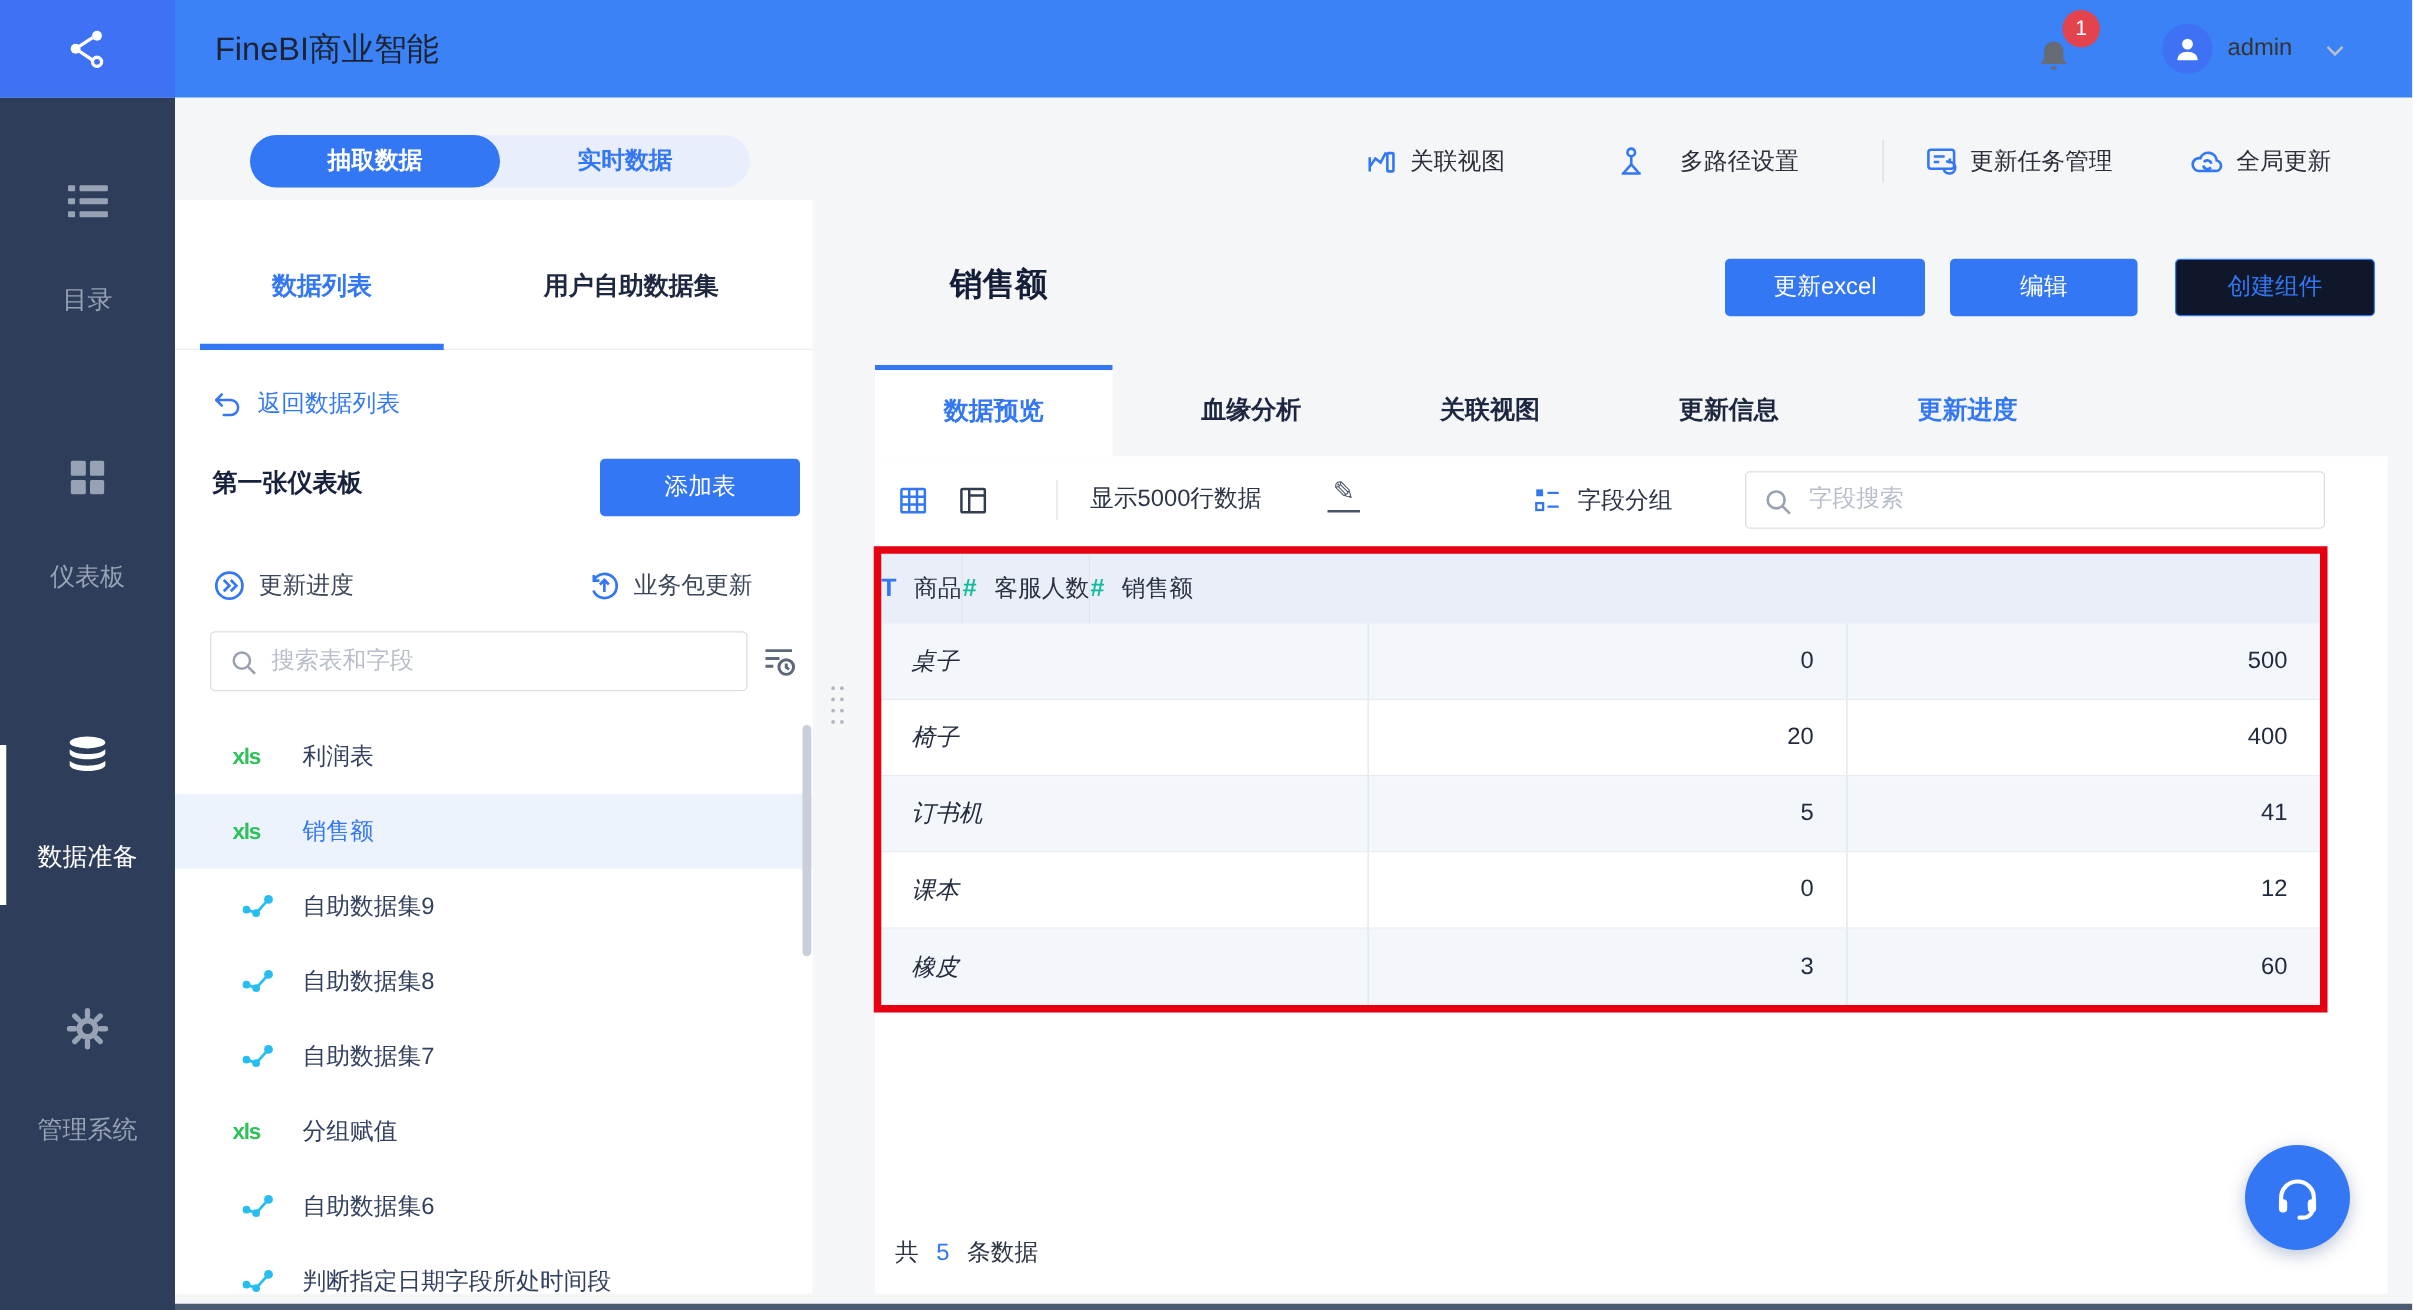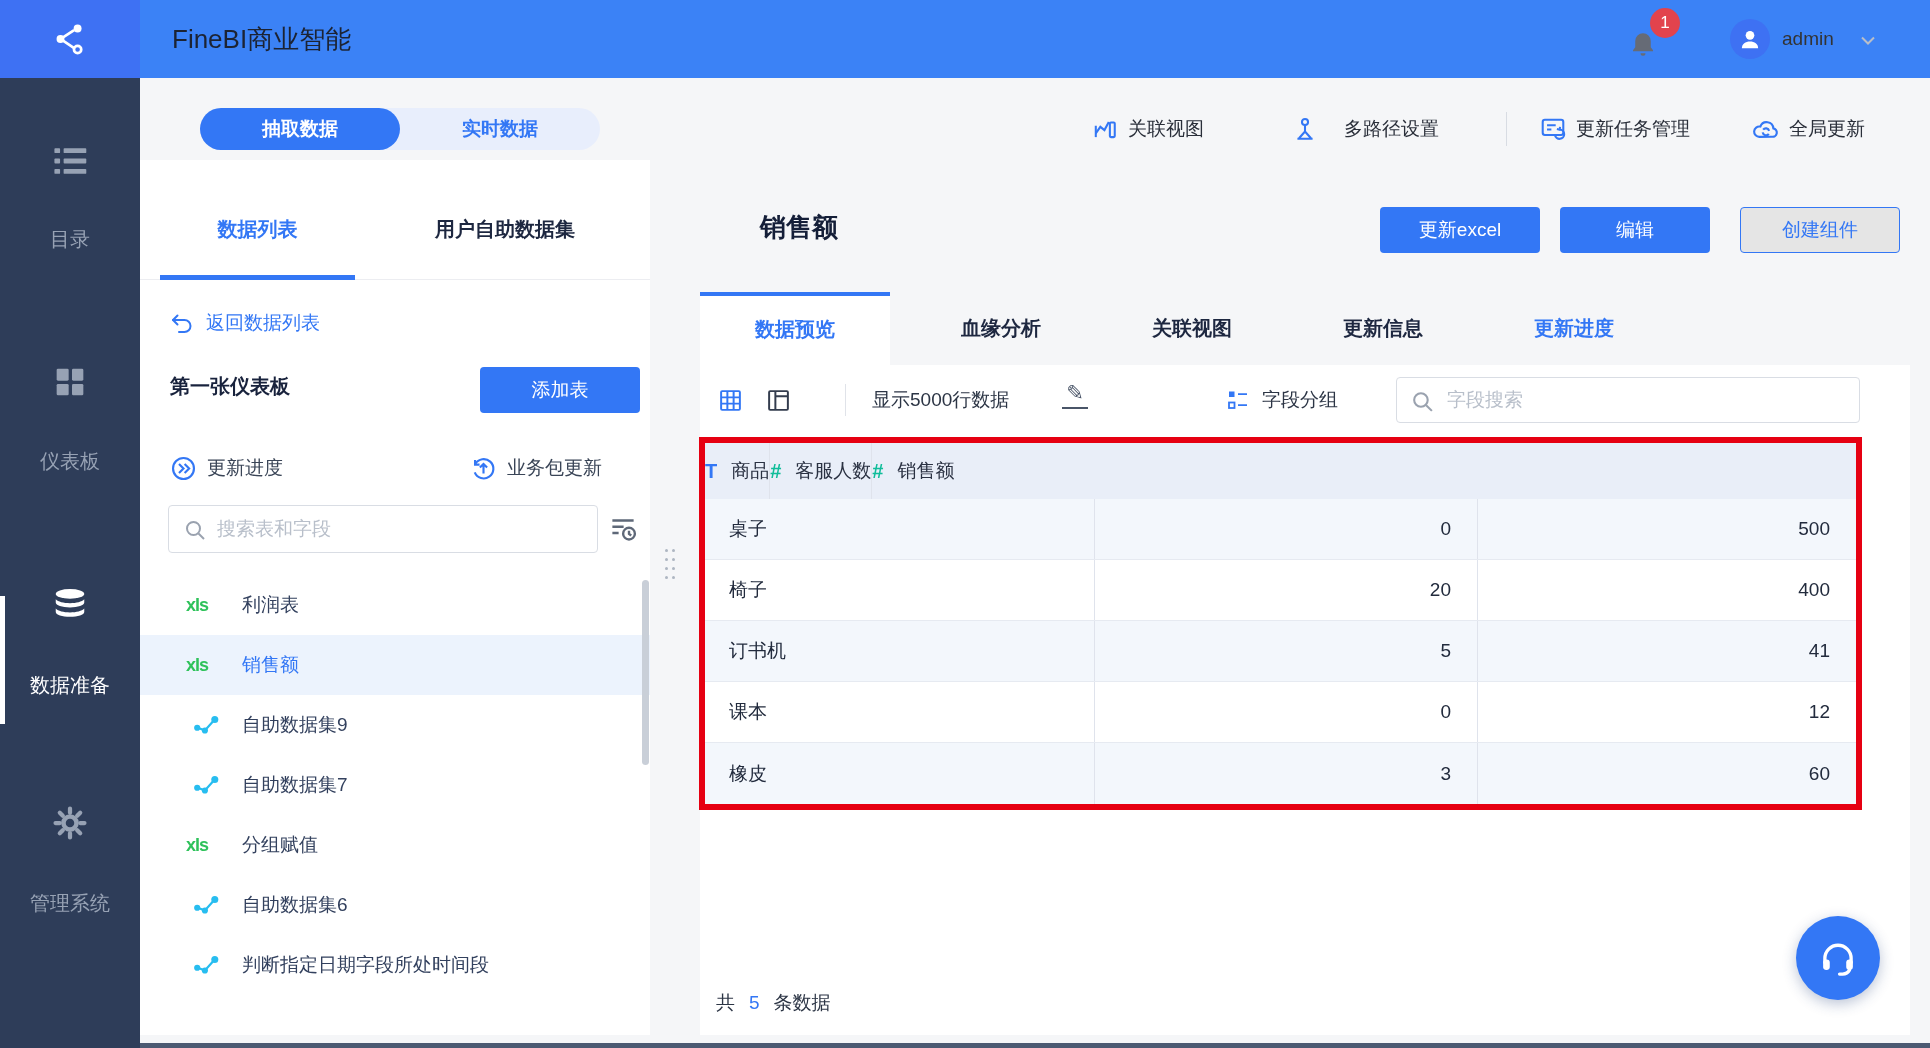--- a/index.html
+++ b/index.html
@@ -63,21 +63,21 @@
   .tbl-item.t-xls .xls-badge { display:inline-block; }
   .tbl-item.t-ds .ds-ic { display:inline-block; }
   .lp-scrollbar { position:absolute; right:1px; top:420px; width:7px; height:185px; background:#c9cfd8; border-radius:4px; }
   .drag-handle { position:absolute; left:664px; top:548px; width:12px; height:34px; z-index:2; }
   .drag-handle i { position:absolute; width:3px; height:3px; border-radius:50%; background:#aeb6c2; }
 
   
   .main-title { position:absolute; left:760px; top:210px; font-size:26px; font-weight:700; color:#141e38; z-index:1; }
   .btn { position:absolute; top:207px; height:46px; border-radius:4px; font-size:19px; text-align:center; line-height:46px; cursor:pointer; z-index:1; }
   .btn.primary { background:#3377f5; color:#fff; }
-  .btn.ghost { background:#e5e5e5; border:1px solid #3377f5; color:#3377f5; line-height:44px; }
+  .btn.ghost { background:#0f172a; border:1px solid #3377f5; color:#3377f5; line-height:44px; }
   .b0 { left:1380px; width:160px; } .b1 { left:1560px; width:150px; } .b2 { left:1740px; width:160px; }
 
   .main-tabs { position:absolute; left:700px; top:292px; height:73px; display:flex; gap:31px; z-index:1; }
   .main-tab { width:160px; height:73px; line-height:73px; text-align:center; font-size:20px; font-weight:700; color:#1d2740; cursor:pointer; }
   .main-tab.active { width:190px; background:#fff; border-top:4px solid #3377f5; line-height:66px; color:#3377f5; }
   .main-tab.highlight { color:#3377f5; }
 
   .main-content { position:absolute; left:700px; top:365px; width:1210px; height:670px; background:#fff; z-index:0; }
   .tb-ic { position:absolute; top:388px; cursor:pointer; z-index:1; }
   .tb1 { left:718px; } .tb2 { left:766px; }
@@ -98,21 +98,21 @@
   .tr .cell:last-child { border-right:none; }
   .c0 { width:390px; padding-left:22px; }
   .c1 { width:383px; } .c2 { width:378px; }
   .th-row .cell { color:#2a3142; gap:14px; }
   .col-glyph { font-weight:700; font-size:20px; }
   .t-text .col-glyph { color:#3377f5; }
   .t-number .col-glyph { color:#10bd9a; }
   .td-row { height:61px; background:#fff; border-bottom:1px solid #e6eaf1; }
   .td-row:nth-child(odd) { background:#f3f7fc; }
   .td-row:last-child { border-bottom:none; }
-  .td-row .c0 { color:#222b3d; padding-left:24px; }
+  .td-row .c0 { color:#222b3d; padding-left:24px;font-style:italic; }
   .td-row .c1, .td-row .c2 { justify-content:flex-end; padding-right:26px; color:#222b3d; }
 
   .summary { position:absolute; left:716px; top:988px; height:30px; line-height:30px; font-size:19px; color:#2c3545; z-index:1; }
   .summary .cnt { color:#3377f5; margin:0 14px; }
   .chat-btn { position:absolute; left:1796px; top:916px; width:84px; height:84px; border-radius:50%; background:#3377f5; display:flex; align-items:center; justify-content:center; box-shadow:0 4px 14px rgba(30,60,120,.3); cursor:pointer; z-index:3; }
   .bottom-line { position:absolute; left:140px; top:1043px; width:1790px; height:5px; background:#4c5a72; z-index:6; }
 </style>
 </head>
 <body>
 
@@ -296,20 +296,30 @@
 
           <svg class="ds-ic" width="26" height="22" viewBox="0 0 24 20">
             <path d="M4.5 12.5l6.5 2.5 8.5-9.5" stroke="#27bdf0" stroke-width="2" fill="none"></path>
             <circle cx="4" cy="12.5" r="2.8" fill="#27bdf0"></circle>
             <circle cx="11" cy="15" r="2.8" fill="#27bdf0"></circle>
             <circle cx="20" cy="5" r="3.2" fill="#27bdf0"></circle>
           </svg>
           <span class="name">自助数据集9</span>
         </div>
 
+        <div class="tbl-item t-ds">
+
+          <svg class="ds-ic" width="26" height="22" viewBox="0 0 24 20">
+            <path d="M4.5 12.5l6.5 2.5 8.5-9.5" stroke="#27bdf0" stroke-width="2" fill="none"></path>
+            <circle cx="4" cy="12.5" r="2.8" fill="#27bdf0"></circle>
+            <circle cx="11" cy="15" r="2.8" fill="#27bdf0"></circle>
+            <circle cx="20" cy="5" r="3.2" fill="#27bdf0"></circle>
+          </svg>
+          <span class="name">自助数据集8</span>
+        </div>
 
         <div class="tbl-item t-ds">
 
           <svg class="ds-ic" width="26" height="22" viewBox="0 0 24 20">
             <path d="M4.5 12.5l6.5 2.5 8.5-9.5" stroke="#27bdf0" stroke-width="2" fill="none"></path>
             <circle cx="4" cy="12.5" r="2.8" fill="#27bdf0"></circle>
             <circle cx="11" cy="15" r="2.8" fill="#27bdf0"></circle>
             <circle cx="20" cy="5" r="3.2" fill="#27bdf0"></circle>
           </svg>
           <span class="name">自助数据集7</span>

